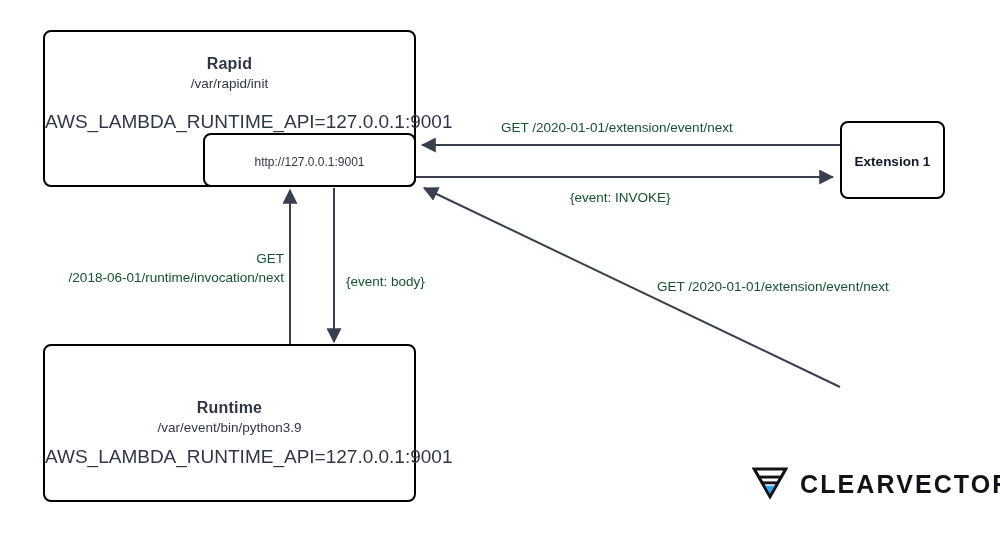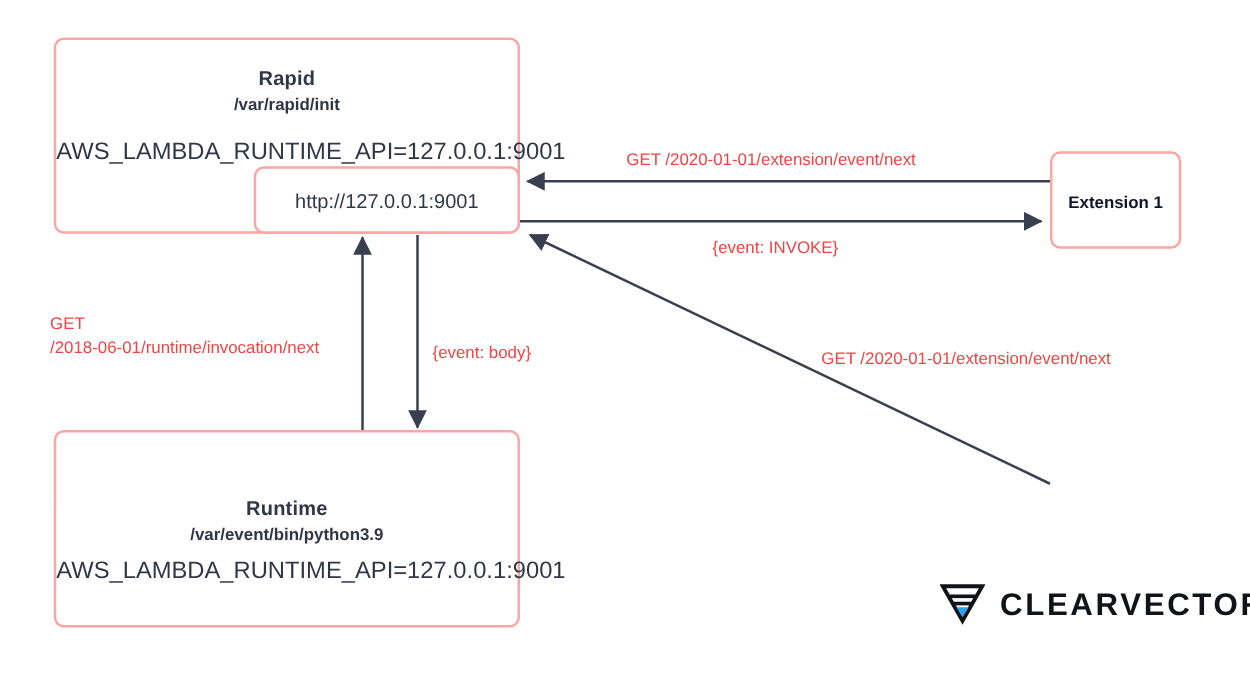--- a/index.html
+++ b/index.html
@@ -24,86 +24,86 @@
     left: 0;
     top: 0;
     width: 1000px;
     height: 549px;
     pointer-events: none;
   }
 
   .node {
     position: absolute;
     box-sizing: border-box;
-    border: 2px solid #fca5a5;
+    border: 2px solid #000000;
     border-radius: 8px;
     background: #ffffff;
     color: #2f3747;
   }
   .node-stack {
     position: absolute;
     left: 0;
     right: 0;
     text-align: center;
   }
   .node-title {
     font-size: 16px;
     font-weight: bold;
     letter-spacing: 0.2px;
     line-height: 20px;
   }
   .node-sub {
     font-size: 13.5px;
-    font-weight: bold;
+    font-weight: normal;
     line-height: 20px;
   }
   .node-env {
     font-size: 19px;
     font-weight: normal;
     line-height: 20px;
   }
 
   
   #node-rapid   { left: 43px;  top: 30px;  width: 373px; height: 157px; }
   #node-runtime { left: 43px;  top: 344px; width: 373px; height: 158px; }
   #node-endpoint{ left: 203px; top: 133px; width: 213px; height: 54px; z-index: 3; }
   #node-ext1    { left: 840px; top: 121px; width: 105px; height: 78px; z-index: 3; }
   #node-ext2    { left: 840px; top: 348px; width: 105px; height: 78px; z-index: 3; }
 
   .endpoint-label {
-    font-size: 16px;
+    font-size: 12px;
     text-align: center;
     line-height: 54px;
     color: #2f3747;
   }
   .ext-label {
     font-size: 13.5px;
     font-weight: bold;
     text-align: center;
     line-height: 78px;
     color: #0f172a;
   }
 
   
   .edge-label {
     position: absolute;
     font-size: 13.5px;
-    color: #ef4444;
+    color: #14532d;
     line-height: 19px;
     white-space: nowrap;
     z-index: 2;
     background: #ffffff;
     padding: 0 2px;
   }
   .edge-label.multiline { white-space: normal; text-align: center; }
 
   #lbl-ext1-get    { left: 499px; top: 118px; }
   #lbl-ext1-invoke { left: 568px; top: 188px; }
   #lbl-ext2-get    { left: 655px; top: 277px; }
-  #lbl-runtime-get { left: 38px;  top: 249px; width: 244px; text-align: left; }
+  #lbl-runtime-get { left: 38px;  top: 249px; width: 244px; text-align: right; }
   #lbl-event-body  { left: 344px; top: 272px; }
 
   
   #brand {
     position: absolute;
     left: 752px;
     top: 464px;
     display: flex;
     align-items: center;
     gap: 12px;

